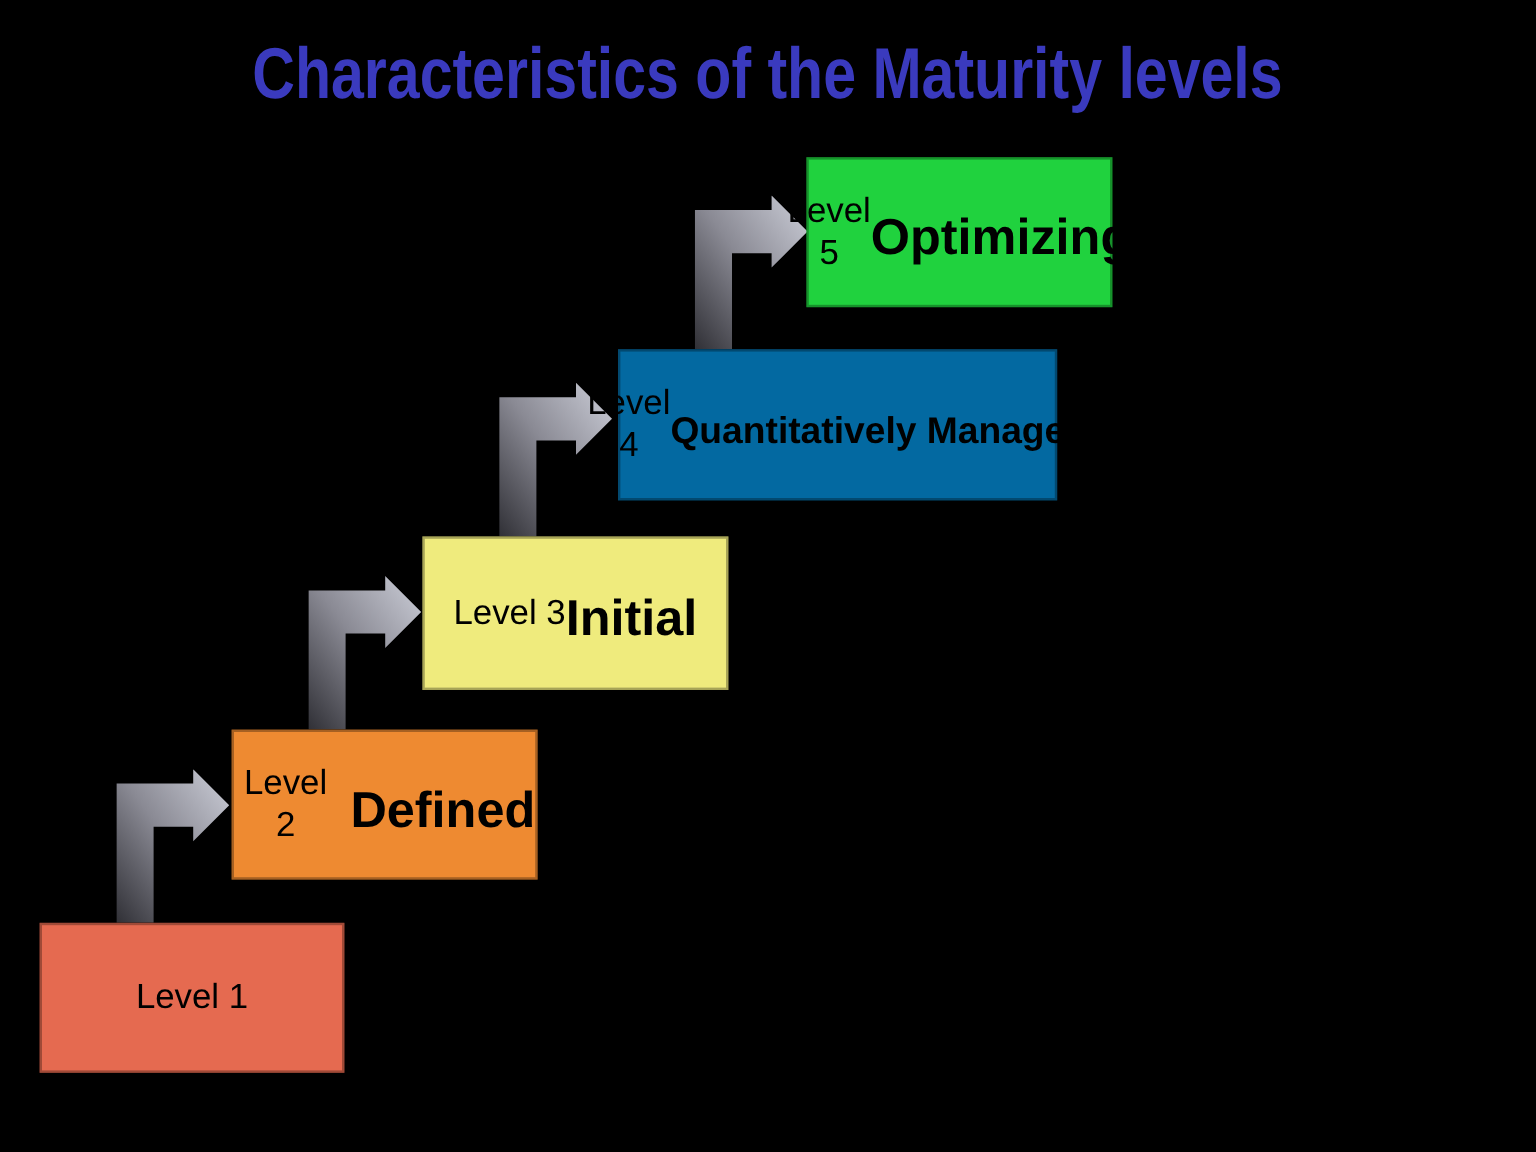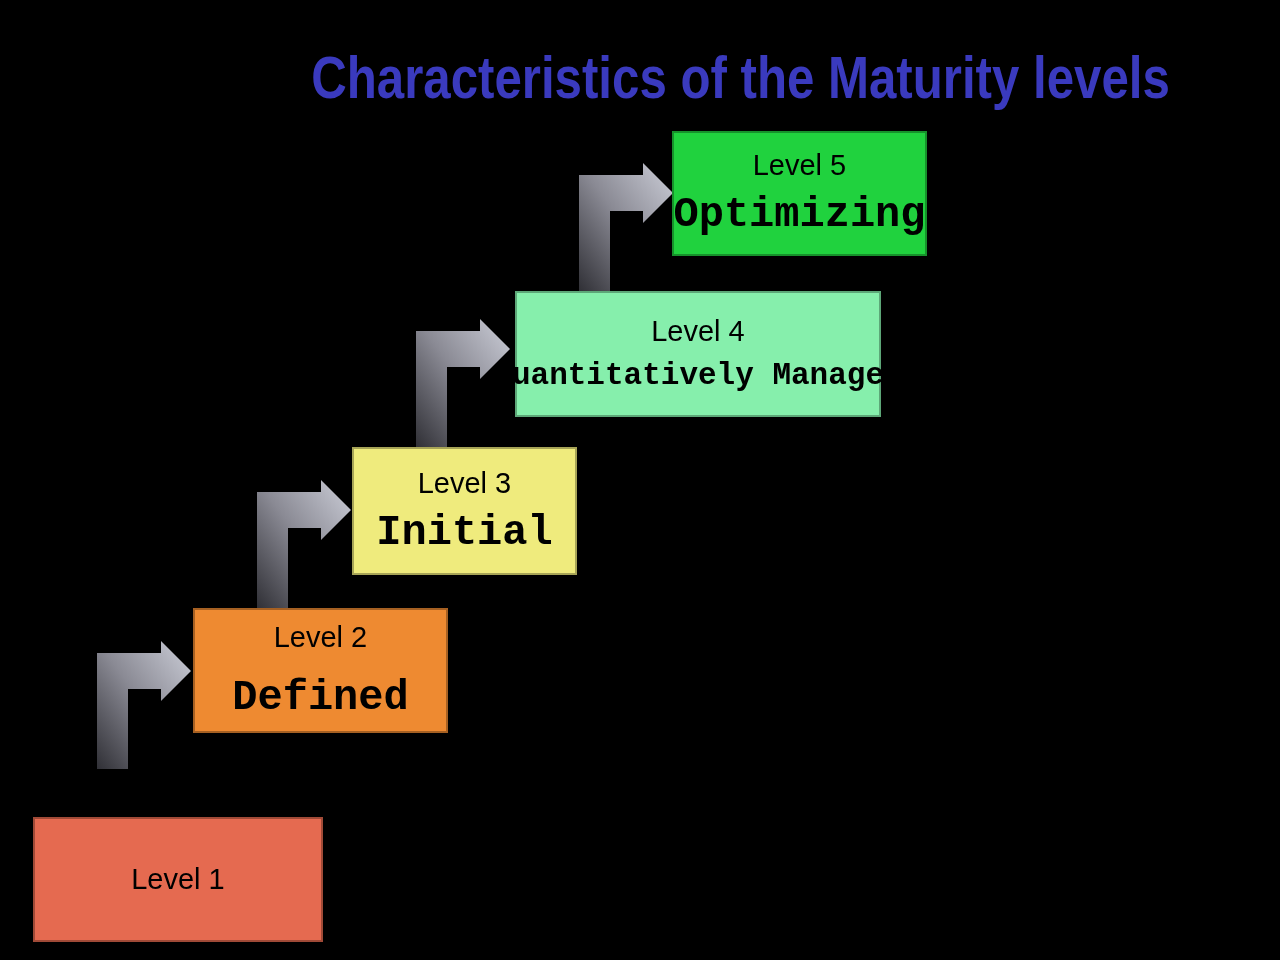--- a/index.html
+++ b/index.html
@@ -1,37 +1,37 @@
 <!DOCTYPE html>
 <html><head>
 <meta charset="utf-8">
 <style>
   html,body { margin:0; padding:0; background:#000; }
   .stage {
     position:relative; width:1280px; height:960px; overflow:hidden;
     background:#000; font-family:"Liberation Sans", sans-serif;
   }
   .title {
-    position:absolute; left:0; right:0; top:30px; margin:16px;
-    text-align:right; font-size:60px; line-height:64px; font-weight:bold;
+    position:absolute; left:0; right:0; top:30px; margin:0;
+    text-align:center; font-size:60px; line-height:64px; font-weight:bold;
     white-space:nowrap;
   }
   .title span { display:inline-block; transform:scaleX(0.82); transform-origin:center; }
   .box {
     position:absolute; box-sizing:border-box;
     border:2px solid rgba(0,0,0,0.3);
-    display:flex; flex-direction:column; align-items:center; justify-content:center;
+    display:flex; flex-direction:row; align-items:center; justify-content:center;
     color:#000; text-align:center;
   }
   .lvl  { font-size:29px; line-height:35px; font-weight:normal; }
-  .name { font-size:42px; line-height:48px; font-weight:bold; margin-top:8px; white-space:nowrap;font-family:Liberation Mono, monospace; }
+  .name { font-size:42px; line-height:48px; font-weight:bold; margin-top:8px; white-space:nowrap; }
   .name-small { font-size:31px; line-height:37px; }
-  .b1 { left:33px;  top:769px; width:290px; height:125px;margin-top:48px; }
+  .b1 { left:33px;  top:769px; width:254px; height:125px; }
   .b2 { left:193px; top:608px; width:255px; height:125px;gap:11px; }
-  .b3 { left:352px; top:447px; width:225px; height:128px; }
+  .b3 { left:352px; top:447px; width:255px; height:128px; }
   .b4 { left:515px; top:291px; width:366px; height:126px; }
   .b5 { left:672px; top:131px; width:255px; height:125px; }
   .arrow { position:absolute; width:94px; height:128px; }
   .a1 { left:97px;  top:641px; }
   .a2 { left:257px; top:480px; }
   .a3 { left:416px; top:319px; }
   .a4 { left:579px; top:163px; }
   .defs-holder { position:absolute; width:0; height:0; }
 </style>
 </head>
@@ -71,21 +71,21 @@
   <div class="box b2" style="background-color: rgb(238, 138, 49);">
     <div class="lvl">Level 2</div>
     <div class="name">Defined</div>
   </div>
 
   <div class="box b3" style="background-color: rgb(239, 235, 125);">
     <div class="lvl">Level 3</div>
     <div class="name">Initial</div>
   </div>
 
-  <div class="box b4" style="background-color: #86efac;">
+  <div class="box b4" style="background-color: #0369a1;">
     <div class="lvl">Level 4</div>
     <div class="name name-small">Quantitatively Managed</div>
   </div>
 
   <div class="box b5" style="background-color: rgb(32, 210, 62);">
     <div class="lvl">Level 5</div>
     <div class="name">Optimizing</div>
   </div>
 
 </div>

